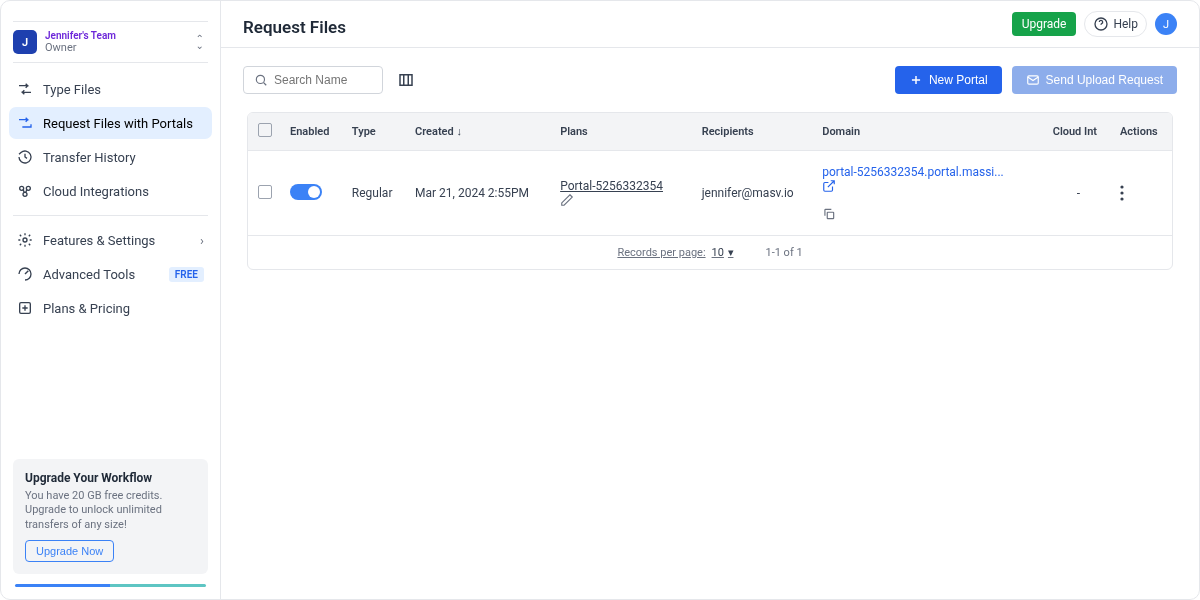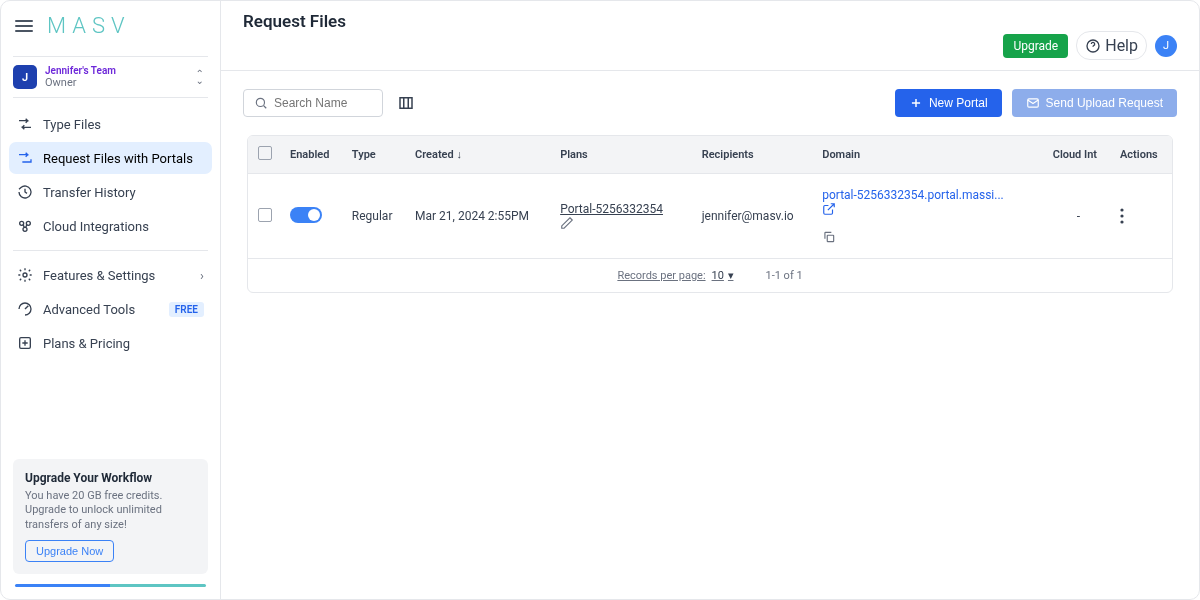--- a/index.html
+++ b/index.html
@@ -26,25 +26,25 @@
   .spacer { flex:1; }
   .upgrade-card { margin: 0 12px 10px; background:#f3f4f6; padding:12px; border-radius:6px; }
   .upgrade-card .title { font-size:12px; font-weight:700; margin-bottom:4px; }
   .upgrade-card .desc { font-size:11px; color:#6b7280; line-height:1.3; margin-bottom:8px; }
   .upgrade-btn { border:1px solid #3b82f6; color:#3b82f6; background:none; padding:4px 10px; font-size:11px; border-radius:4px; cursor:pointer; }
   .credits-row { display:flex; padding:0 14px 4px; font-size:12px; color:#374151; align-items:center; }
   .credits-row .val { margin-left:auto; display:flex; align-items:center; gap:4px; }
   .credits-bar { height:3px; margin:0 14px; background:linear-gradient(to right,#3b82f6 50%,#5ec5c3 50%); border-radius:2px; }
   
   .main { flex:1; display:flex; flex-direction:column; }
-  .header { display:flex; align-items:flex-start; padding:10px 22px; border-bottom:1px solid #e5e7eb;flex-direction:column; }
+  .header { display:flex; align-items:flex-end; padding:10px 22px; border-bottom:1px solid #e5e7eb; }
   .page-title { font-size:17px; font-weight:600; }
   .header-right { margin-left:auto; display:flex; align-items:center; gap:8px; }
   .pill-upgrade { background:#16a34a; color:#fff; border-radius:4px; padding:5px 10px; font-size:12px; cursor:pointer; }
-  .help-btn { display:flex; align-items:center; gap:4px; font-size:16px; color:#374151; cursor:pointer; padding:4px 8px; border:1px solid #e5e7eb; border-radius:14px; }
+  .help-btn { display:flex; align-items:center; gap:4px; font-size:12px; color:#374151; cursor:pointer; padding:4px 8px; border:1px solid #e5e7eb; border-radius:14px; }
   .avatar-circle { width:22px; height:22px; border-radius:50%; background:#3b82f6; color:#fff; font-size:11px; display:flex; align-items:center; justify-content:center; }
   .toolbar { display:flex; align-items:center; padding:18px 22px; gap:14px; }
   .search-box { display:flex; align-items:center; border:1px solid #d1d5db; border-radius:4px; padding:6px 10px; width:140px; gap:6px; }
   .search-box input { border:none; outline:none; font-size:12px; width:100%; }
   .columns-icon { color:#374151; cursor:pointer; }
   .toolbar-right { margin-left:auto; display:flex; gap:10px; }
   .btn { display:flex; align-items:center; gap:6px; padding:7px 14px; border-radius:4px; font-size:12px; cursor:pointer; border:none; color:#fff; }
   .btn-primary { background:#2563eb; }
   .btn-secondary { background:#8dadeb; }
   .table-wrap { margin:0 26px; border:1px solid #e5e7eb; border-radius:6px; overflow:hidden; }
@@ -64,28 +64,20 @@
   .pager .rpp { display:flex; gap:6px; align-items:center;text-decoration:underline; }
   .info-icon { width:12px; height:12px; border:1px solid #6b7280; border-radius:50%; display:inline-flex; align-items:center; justify-content:center; font-size:8px; color:#6b7280; }
   svg { display:block; }
 </style>
 </head>
 <body>
 
 <div class="app">
 
   <aside class="sidebar">
-    <div class="top-row">
-      <div class="hamburger">
-          <span></span>
-          <span></span>
-          <span></span>
-        </div>
-      <div class="logo">MASV</div>
-    </div>
     <div class="team-block">
       <div class="team-avatar">J</div>
       <div class="team-info">
         <div class="name">Jennifer's Team</div>
         <div class="role">Owner</div>
       </div>
       <div class="updown">⌃<br>⌄</div>
     </div>
 
     <nav class="nav">

